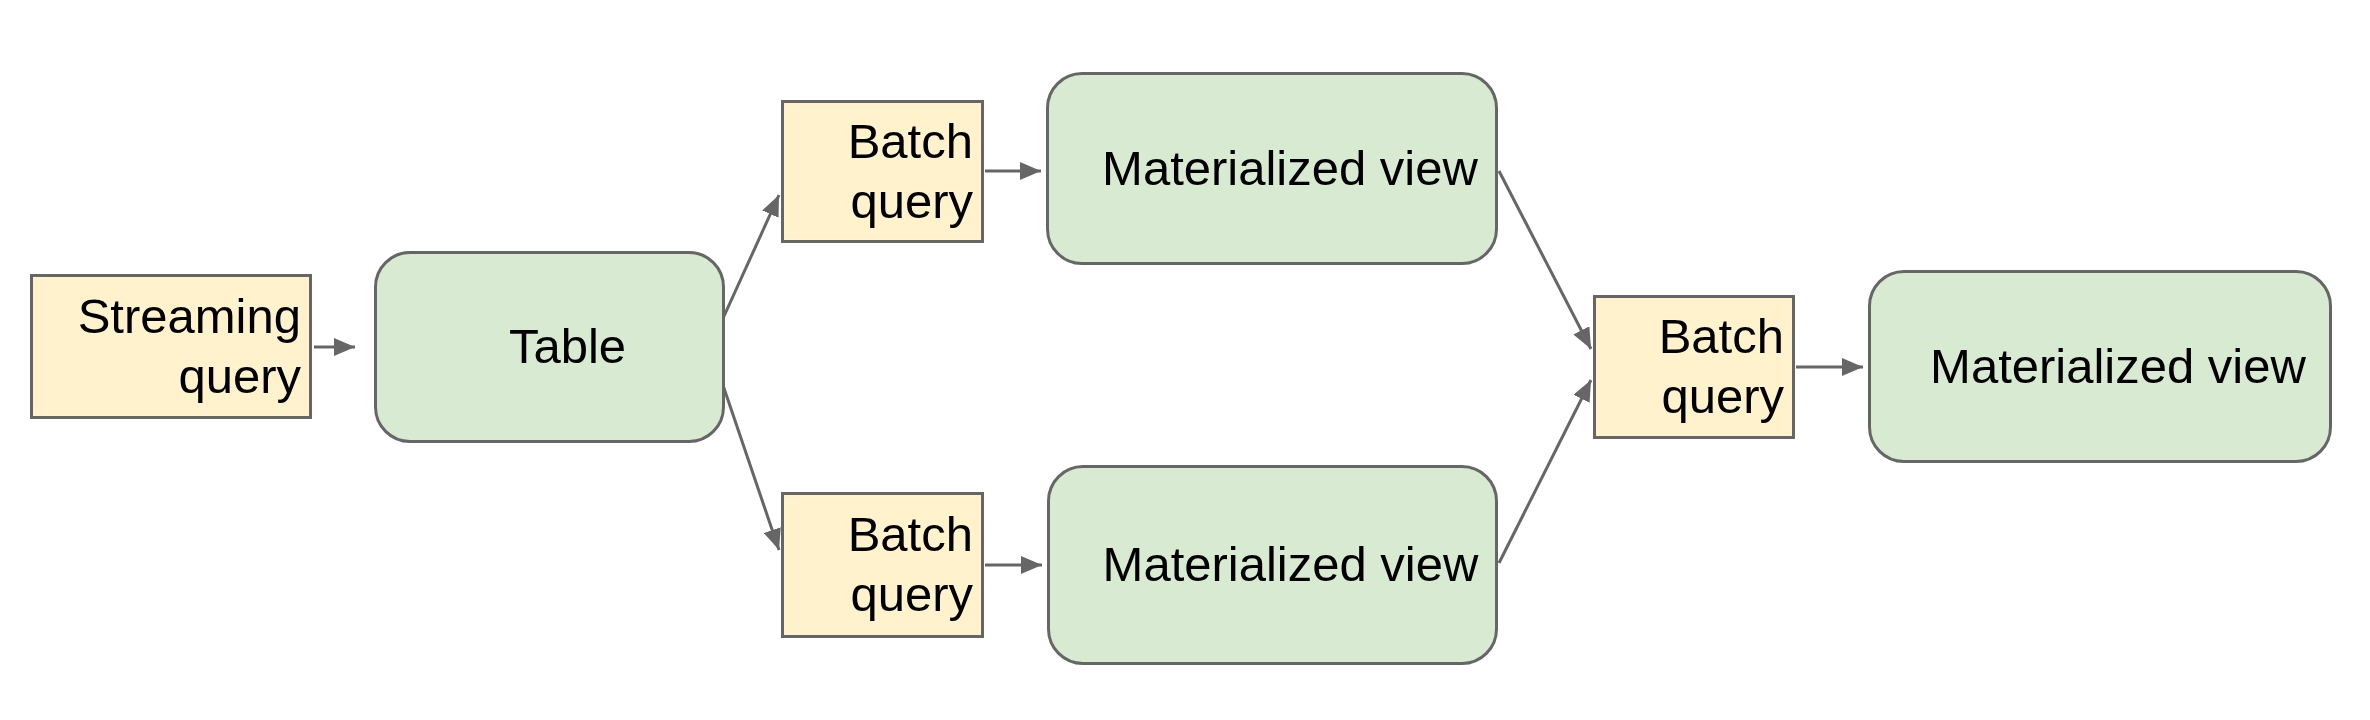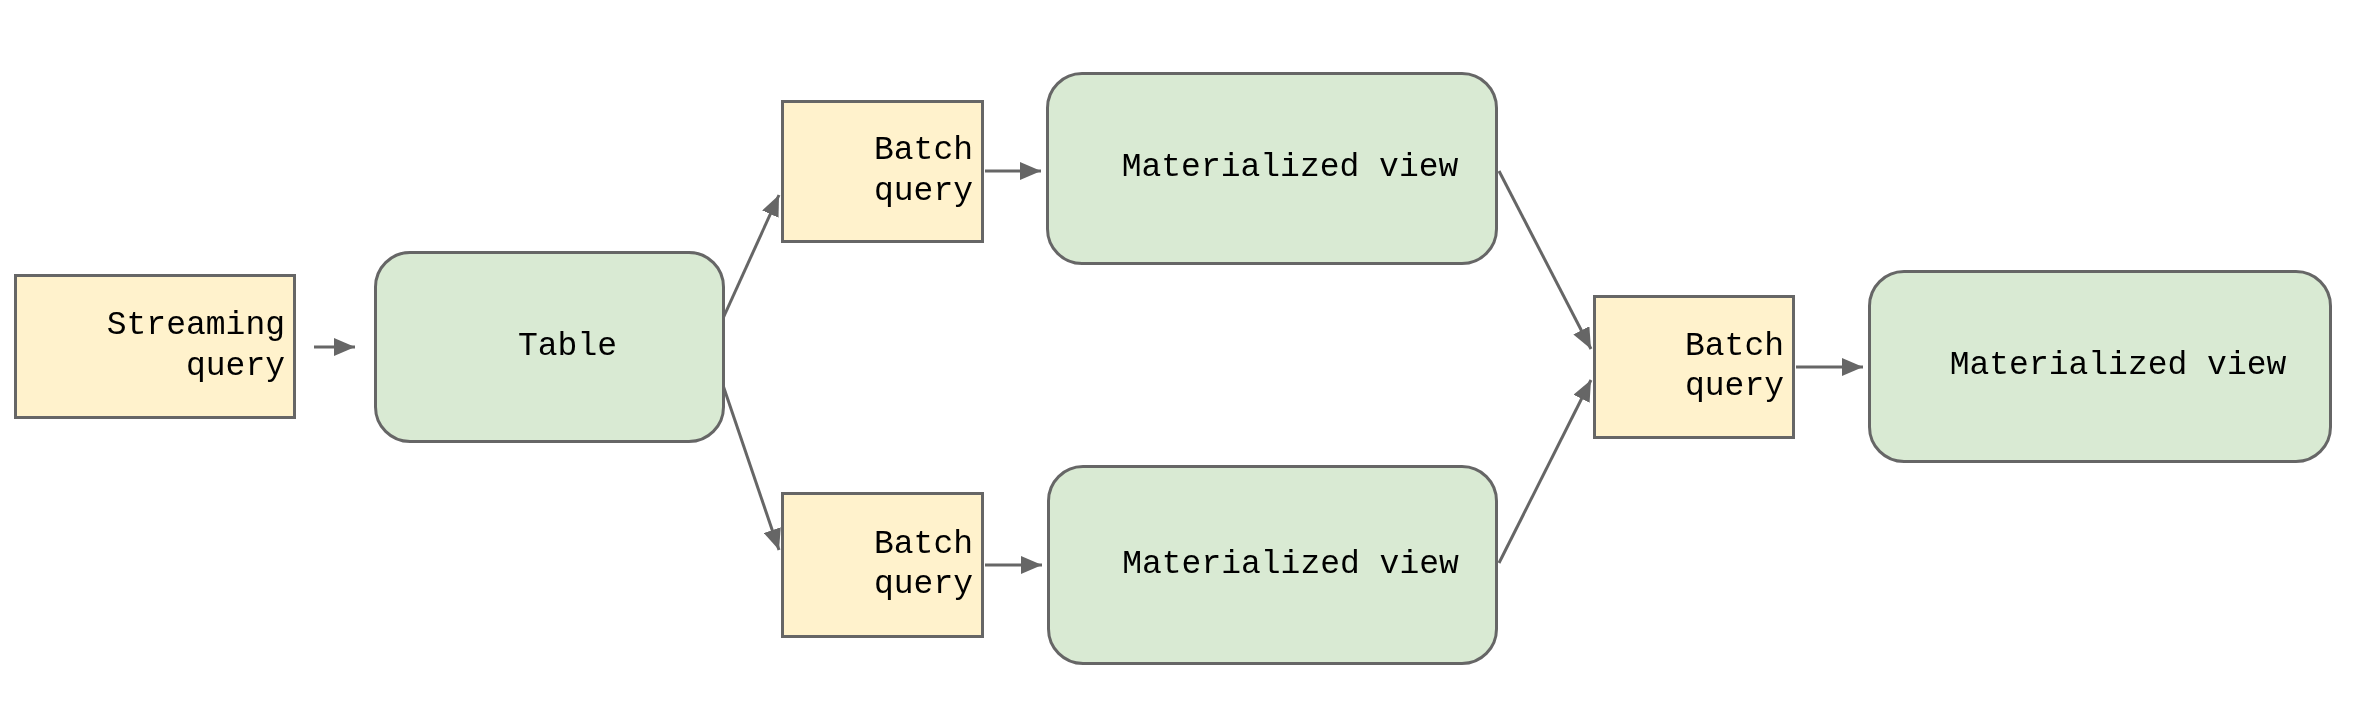--- a/index.html
+++ b/index.html
@@ -32,23 +32,22 @@
   }
   .node {
     position: absolute;
     box-sizing: border-box;
     display: flex;
     align-items: center;
     justify-content: center;
     text-align: right;
     border: 3px solid var(--border, #666666);
     color: var(--text, #000000);
-    font-size: 33px;
+    font-size: 49px;
     line-height: 1.22;
-    font-family: Liberation Mono, monospace;
   }
   .node-query {
     background: var(--query-fill, #fff2cc);
     border-radius: 0;
   }
   .node-store {
     background: var(--store-fill, #d9ead3);
     border-radius: 36px;
     padding-left: 36px;
   }
@@ -71,21 +70,21 @@
     <line class="edge" x1="314" y1="347" x2="355" y2="347" marker-end="url(#arrow)"></line>
     <line class="edge" x1="710" y1="347" x2="779" y2="195" marker-end="url(#arrow)"></line>
     <line class="edge" x1="710" y1="347" x2="779" y2="550" marker-end="url(#arrow)"></line>
     <line class="edge" x1="985" y1="171" x2="1041" y2="171" marker-end="url(#arrow)"></line>
     <line class="edge" x1="985" y1="565" x2="1042" y2="565" marker-end="url(#arrow)"></line>
     <line class="edge" x1="1499" y1="171" x2="1591" y2="349" marker-end="url(#arrow)"></line>
     <line class="edge" x1="1499" y1="563" x2="1591" y2="380" marker-end="url(#arrow)"></line>
     <line class="edge" x1="1796" y1="367" x2="1863" y2="367" marker-end="url(#arrow)"></line>
   </svg>
 
-  <div class="node node-query" style="left:14px; top:274px; width:282px; height:145px;">
+  <div class="node node-query" style="left:30px; top:274px; width:282px; height:145px;">
     <span class="node-label">Streaming query</span>
   </div>
 
   <div class="node node-store" style="left:374px; top:251px; width:351px; height:192px;">
     <span class="node-label">Table</span>
   </div>
 
   <div class="node node-query" style="left:781px; top:100px; width:203px; height:143px;">
     <span class="node-label">Batch query</span>
   </div>

